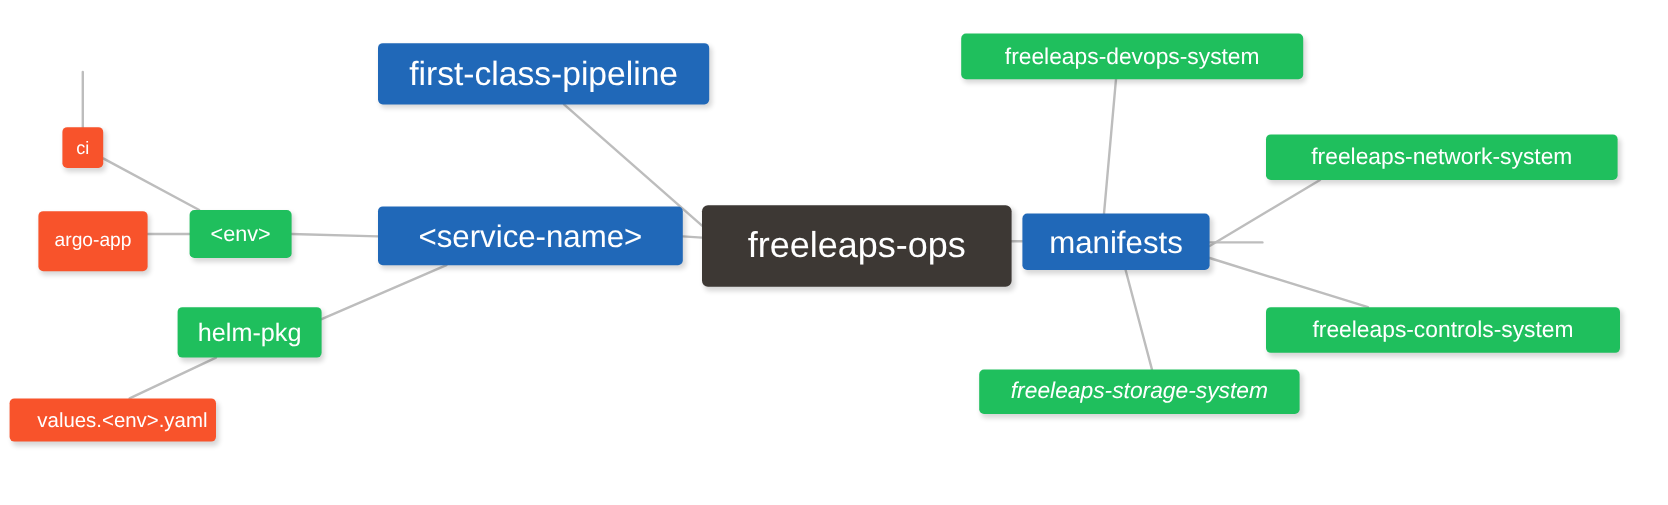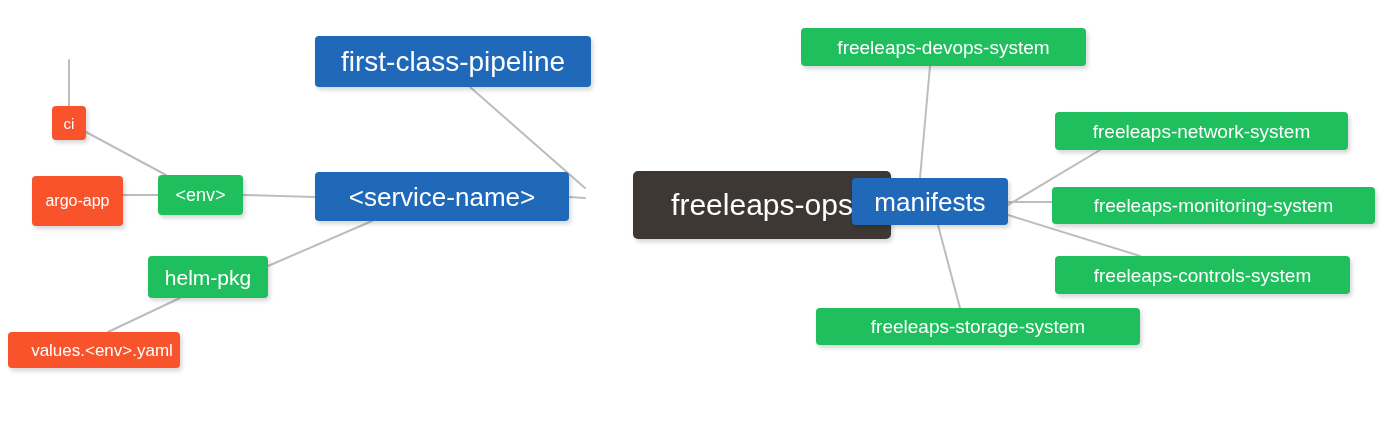--- a/index.html
+++ b/index.html
@@ -54,27 +54,27 @@
 
   
   .n-jenkinsfile      { left: 20px;  top: 24px;  width: 99px;  height: 36px;  font-size: 15px; }
   .n-ci               { left: 52px;  top: 106px; width: 34px;  height: 34px;  font-size: 15px; }
   .n-argo-app         { left: 32px;  top: 176px; width: 91px;  height: 50px;  font-size: 16px; }
   .n-env              { left: 158px; top: 175px; width: 85px;  height: 40px;  font-size: 18px; }
   .n-helm-pkg         { left: 148px; top: 256px; width: 120px; height: 42px;  font-size: 21px; }
   .n-values-yaml      { left: 8px;   top: 332px; width: 172px; height: 36px;  font-size: 17px; }
   .n-first-class      { left: 315px; top: 36px;  width: 276px; height: 51px;  font-size: 28px; }
   .n-service-name     { left: 315px; top: 172px; width: 254px; height: 49px;  font-size: 26px; }
-  .n-root             { left: 585px; top: 171px; width: 258px; height: 68px;  font-size: 30px; border-radius: 5px; margin-left: 48px; }
+  .n-root             { left: 585px; top: 171px; width: 258px; height: 68px;  font-size: 30px; border-radius: 5px; }
   .n-manifests        { left: 852px; top: 178px; width: 156px; height: 47px;  font-size: 26px; }
   .n-devops-system    { left: 801px; top: 28px;  width: 285px; height: 38px;  font-size: 19px; }
   .n-network-system   { left: 1055px;top: 112px; width: 293px; height: 38px;  font-size: 19px; }
   .n-monitoring-system{ left: 1052px;top: 187px; width: 323px; height: 37px;  font-size: 19px; }
   .n-controls-system  { left: 1055px;top: 256px; width: 295px; height: 38px;  font-size: 19px; }
-  .n-storage-system   { left: 816px; top: 308px; width: 324px; height: 37px;  font-size: 19px; }
+  .n-storage-system   { left: 816px; top: 308px; width: 267px; height: 37px;  font-size: 19px; font-style: italic; }
 </style>
 </head>
 <body>
 
 <div id="mindmap-canvas" style="background: rgb(255, 255, 255);">
 
   <svg id="edge-layer" viewBox="0 0 1390 421" width="1390" height="421" xmlns="http://www.w3.org/2000/svg">
     <g>
         <path d="M 585 188 L 470 87" class="edge-line" stroke="#bdbdbd"></path>
         <path d="M 585 198 L 569 197" class="edge-line" stroke="#bdbdbd"></path>
@@ -131,23 +131,20 @@
   </div>
 
   <div class="node n-devops-system" style="background: rgb(31, 191, 93);">
     <span class="node-label">freeleaps-devops-system</span>
   </div>
 
   <div class="node n-network-system" style="background: rgb(31, 191, 93);">
     <span class="node-label">freeleaps-network-system</span>
   </div>
 
-  <div class="node n-monitoring-system" style="background: rgb(31, 191, 93);">
-    <span class="node-label">freeleaps-monitoring-system</span>
-  </div>
 
   <div class="node n-controls-system" style="background: rgb(31, 191, 93);">
     <span class="node-label">freeleaps-controls-system</span>
   </div>
 
   <div class="node n-storage-system" style="background: rgb(31, 191, 93);">
     <span class="node-label">freeleaps-storage-system</span>
   </div>
 
 </div>

